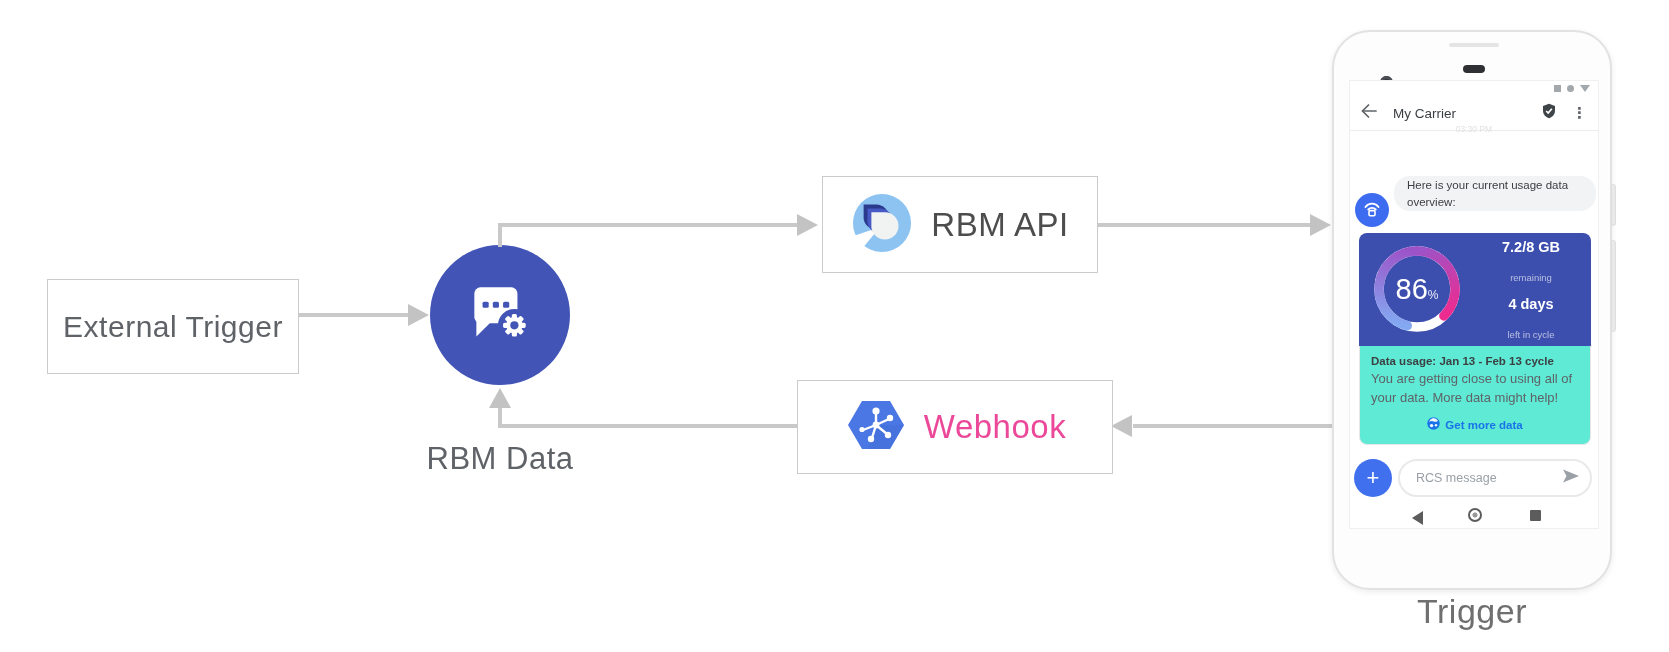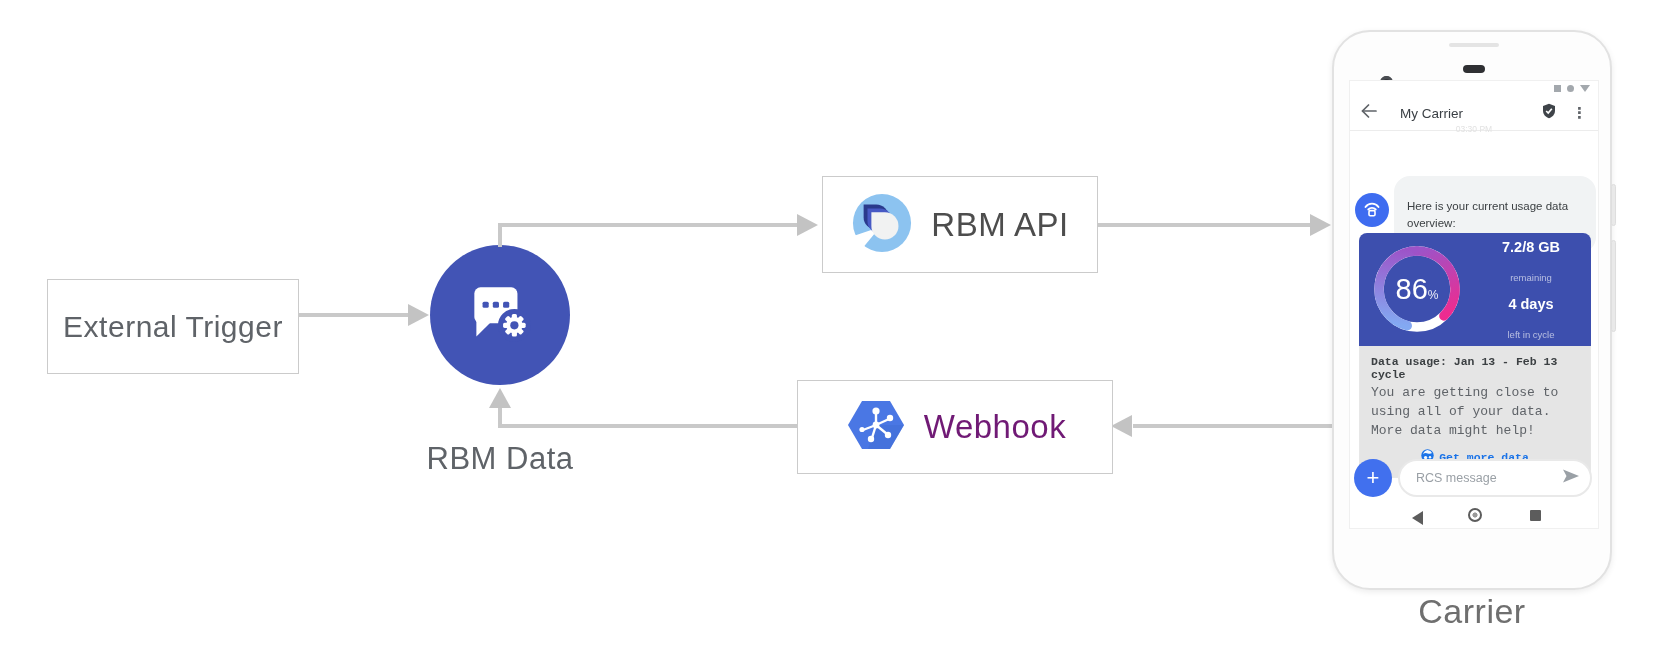--- a/index.html
+++ b/index.html
@@ -17,27 +17,27 @@
   
   .agent-circle{position:absolute;left:430px;top:245px;width:140px;height:140px;border-radius:50%;background:#4254b5;display:flex;align-items:center;justify-content:center;}
   
   .phone{position:absolute;left:1332px;top:30px;width:280px;height:560px;background:#fdfdfd;border:2px solid #e2e2e2;border-radius:38px;box-shadow:0 2px 6px rgba(0,0,0,.08);box-sizing:border-box;}
   .screen{position:absolute;left:15px;top:48px;width:250px;height:449px;background:#fff;border:1px solid #f0f0f0;box-sizing:border-box;overflow:hidden;}
   .statusicons{position:absolute;top:4px;right:8px;display:flex;align-items:center;gap:6px;}
   .si-sq{width:7px;height:7px;background:#a3a8ad;}
   .si-dot{width:7px;height:7px;background:#a3a8ad;border-radius:50%;}
   .si-tri{width:0;height:0;border-left:5px solid transparent;border-right:5px solid transparent;border-top:7px solid #a3a8ad;}
   .hdr{position:absolute;left:0;top:15px;width:100%;height:35px;display:flex;align-items:center;padding:0 11px;box-sizing:border-box;border-bottom:1px solid #ececec;background:#fff;}
-  .hdr-title{margin-left:23px;font-size:13.5px;color:#3a3f44;}
+  .hdr-title{margin-left:16px;font-size:13.5px;color:#3a3f44;}
   .faint-ts{position:absolute;top:43px;left:0;width:100%;text-align:center;font-size:8.5px;color:#e2e2e2;}
   .avatar{position:absolute;left:5px;top:112px;width:34px;height:34px;border-radius:50%;background:#3e6cf0;display:flex;align-items:center;justify-content:center;}
-  .bubble{position:absolute;left:44px;top:95px;max-width:176px;background:#f1f3f4;border-radius:16px;padding:22px 13px;font-size:11.5px;line-height:1.45;color:#3c4043;}
+  .bubble{position:absolute;left:44px;top:95px;max-width:176px;background:#f1f3f4;border-radius:16px;padding:1px 13px;font-size:11.5px;line-height:1.45;color:#3c4043;}
   .card{position:absolute;left:9px;top:152px;width:232px;}
   .card-blue{position:relative;width:100%;height:113px;background:#3d4fae;border-radius:8px 8px 0 0;}
-  .card-white{box-sizing:border-box;width:100%;background:#e5e5e5;border:1px solid #e7e7e7;border-top:none;border-radius:0 0 8px 8px;padding:9px 11px 10px;font-family:Liberation Mono, monospace;}
+  .card-white{box-sizing:border-box;width:100%;background:#5eead4;border:1px solid #e7e7e7;border-top:none;border-radius:0 0 8px 8px;padding:9px 11px 10px;}
   .gauge-wrap{position:absolute;left:8px;top:6px;width:100px;height:100px;}
   .gauge-label{position:absolute;left:0;top:0;width:100%;height:100%;display:flex;align-items:center;justify-content:center;color:#fff;}
   .g-num{font-size:29px;font-weight:300;}
   .g-pct{font-size:12px;margin-top:12px;opacity:.9;}
   .stats{position:absolute;left:118px;top:0;width:108px;height:113px;display:flex;flex-direction:column;align-items:center;justify-content:center;color:#fff;text-align:center;}
   .st-big{font-size:14.5px;font-weight:bold;}
   .st-sm{font-size:9.5px;color:rgba(255,255,255,.62);margin-top:17px;}
   .cw-title{font-size:11.5px;font-weight:bold;color:#3c4043;}
   .cw-body{font-size:13px;line-height:1.45;color:#5f6368;margin-top:3px;}
   .cta-row{display:flex;align-items:center;justify-content:center;gap:5px;margin-top:8px;}
@@ -128,21 +128,21 @@
         <g fill="#ffffff">
           <circle cx="32" cy="28" r="3.4"></circle>
           <circle cx="32" cy="14" r="3.6"></circle>
           <circle cx="46" cy="21" r="3.2"></circle>
           <circle cx="44" cy="38" r="3.2"></circle>
           <circle cx="27" cy="42" r="3.2"></circle>
           <circle cx="18" cy="32.5" r="2.6"></circle>
         </g>
       </svg>
     </span>
-    <span class="dlabel" style="font-size:33px;color:#701a75;">Webhook</span>
+    <span class="dlabel" style="font-size:33px;color:#ec4899;">Webhook</span>
   </div>
 
   <div class="line" style="left:498px;top:424px;width:299px;height:4px;"></div>
   <div class="line" style="left:498px;top:393px;width:4px;height:35px;"></div>
   <div class="ah ah-u" style="left:489px;top:388px;"></div>
 
   <div class="phone">
     <div class="speaker"></div>
     <div class="camera"></div>
     <div class="earpiece"></div>
@@ -248,15 +248,15 @@
 
       <div class="navbar">
         <div class="nav-back"></div>
         <div class="nav-home"></div>
         <div class="nav-recents"></div>
       </div>
 
     </div>
   </div>
 
-  <div class="caption" style="left:1362px;top:592px;width:220px;font-size:34px;color:#6f6f6f;">Carrier</div>
+  <div class="caption" style="left:1362px;top:592px;width:220px;font-size:34px;color:#6f6f6f;">Trigger</div>
 
 </div>
 
 </body></html>

